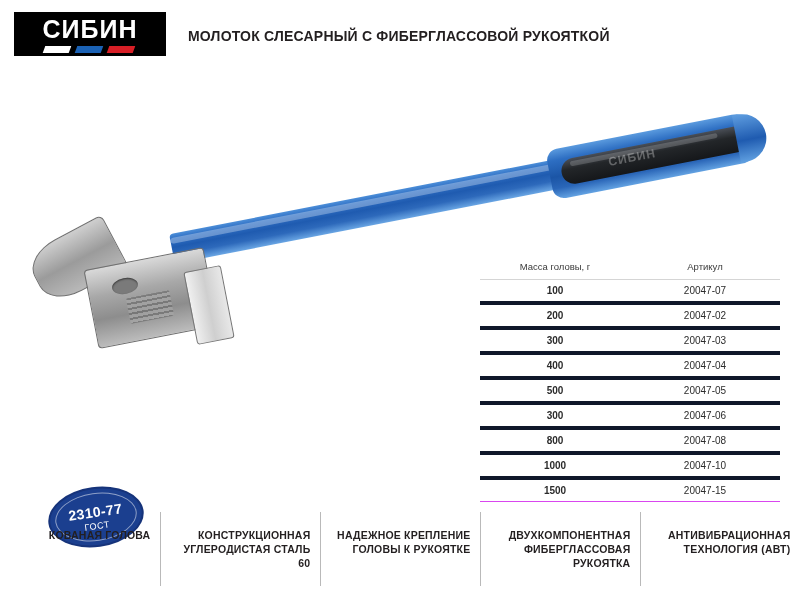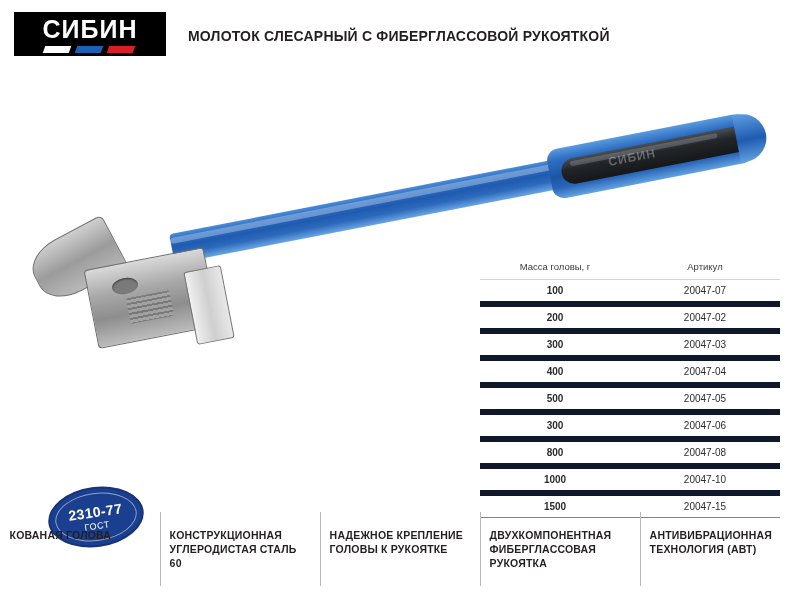--- a/index.html
+++ b/index.html
@@ -269,21 +269,21 @@
   }
   .spec-table th {
     font-weight: normal;
     color: #3a3a3a;
     font-size: 9.5px;
     padding: 6px 0 7px 0;
     border-bottom: 1px solid #d5d5d5;
   }
   .spec-table td {
     padding: 5px 0 5px 0;
-    border-bottom: 6px solid #0f172a;
+    border-bottom: 4px solid #0f172a;
     text-align: center;
     color: #2b2b2b;
   }
   .spec-table td.mass {
     font-weight: bold;
     font-size: 10px;
     width: 50%;
   }
   .spec-table td.art {
     font-size: 10px;
@@ -298,21 +298,21 @@
     bottom: 8px;
     width: 800px;
     height: 86px;
     display: flex;
   }
   .feature {
     flex: 1;
     display: flex;
     align-items: flex-start;
     justify-content: center;
-    text-align: left;
+    text-align: right;
     padding-top: 22px;
     font-size: 10.5px;
     font-weight: bold;
     line-height: 1.35;
     letter-spacing: 0.2px;
     color: #231f20;
     position: relative;
   }
   .feature + .feature::before {
     content: "";

